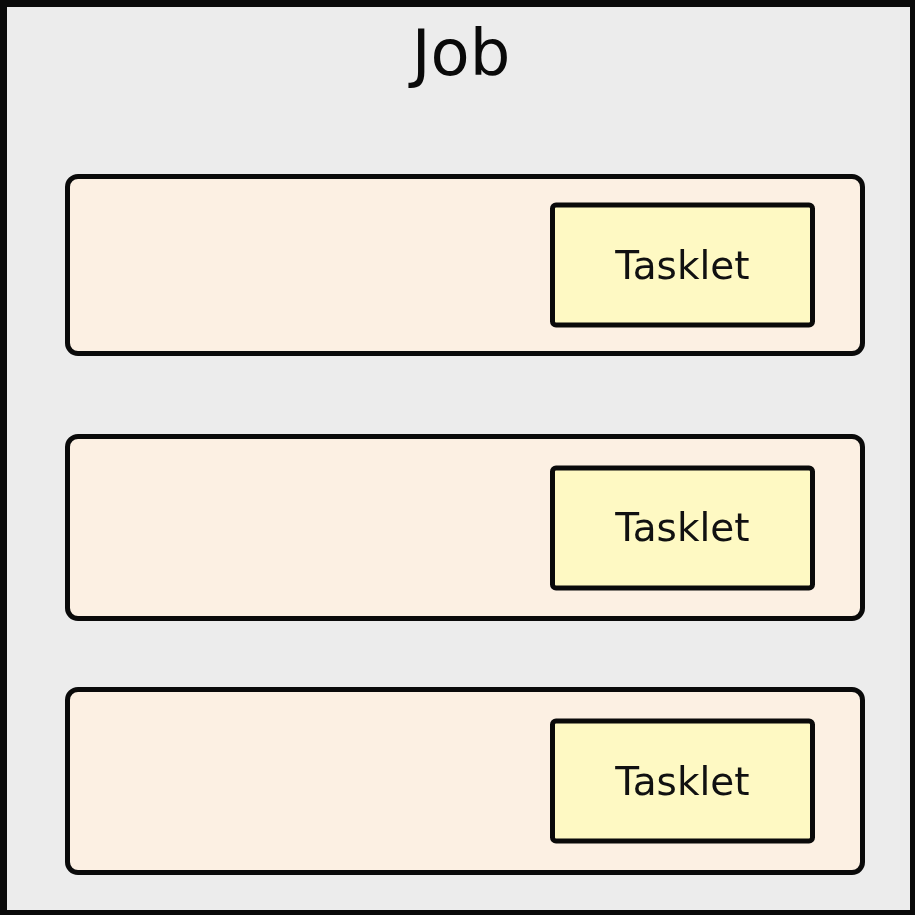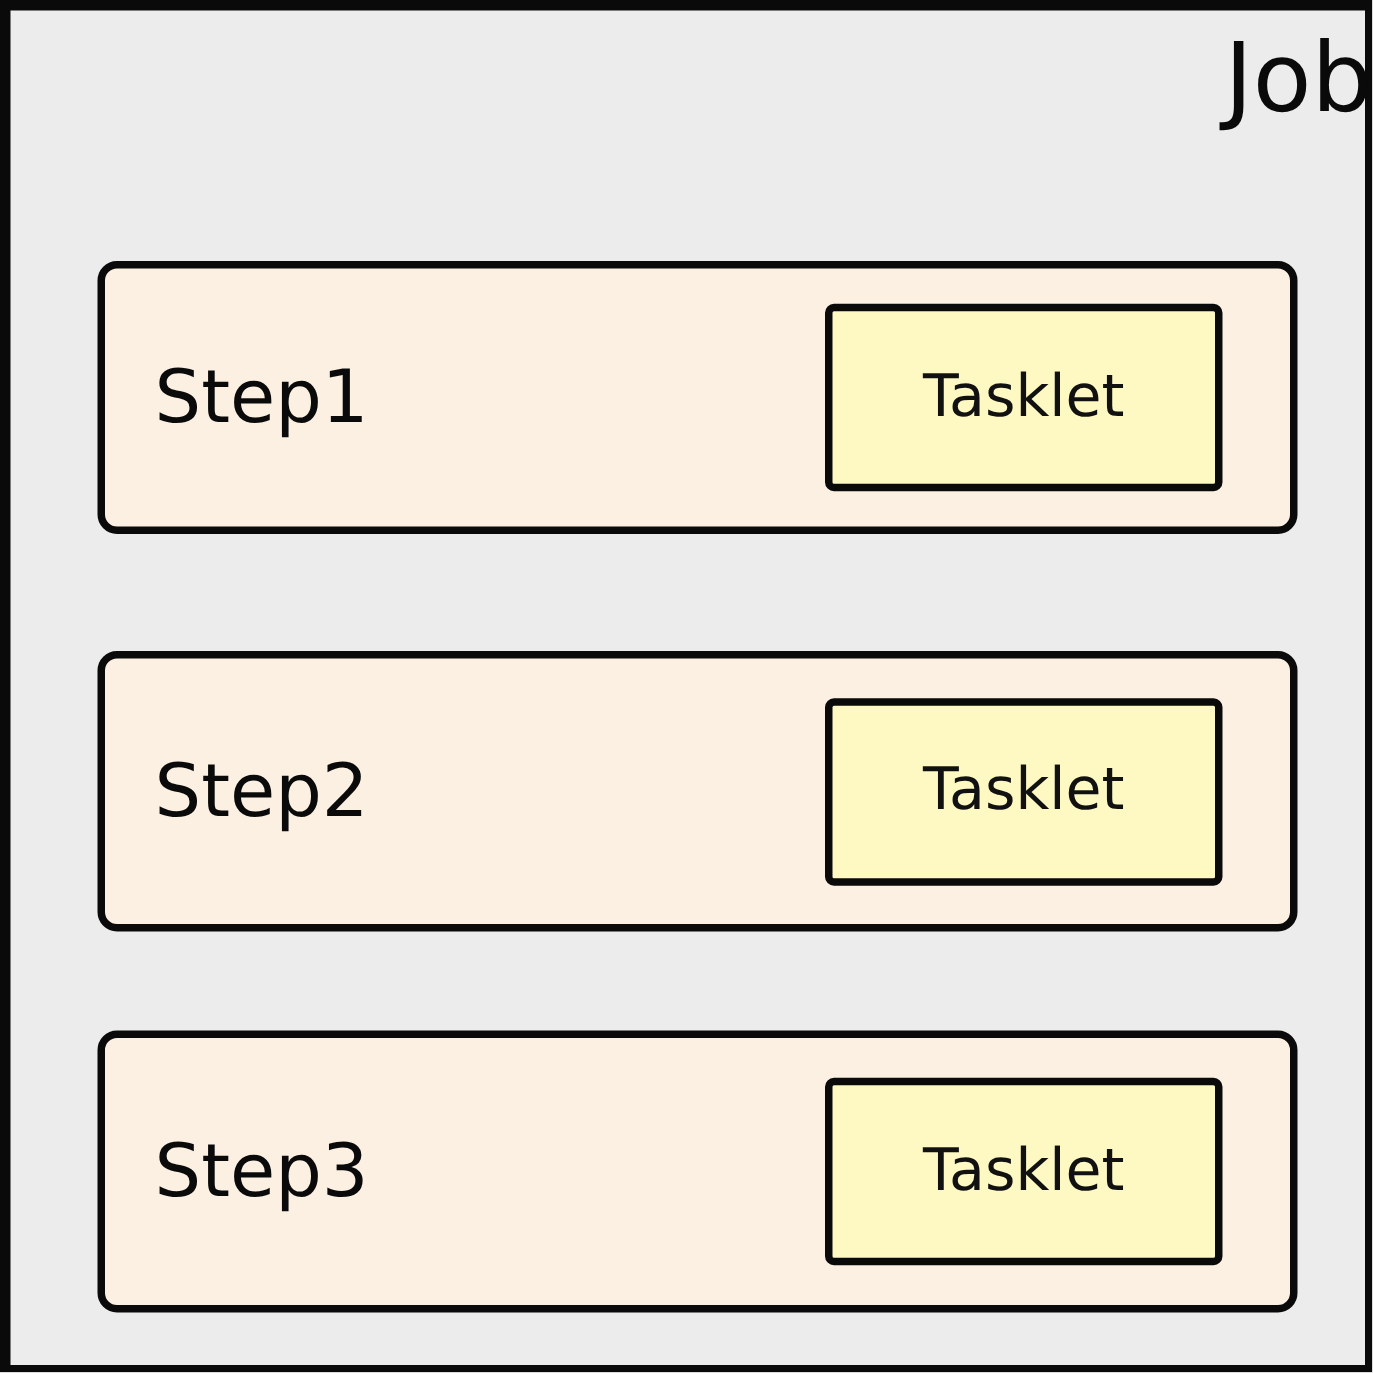--- a/index.html
+++ b/index.html
@@ -32,21 +32,21 @@
     border-left: 7px solid #0a0a0a;
     border-right: 5px solid #0a0a0a;
     border-bottom: 5px solid #0a0a0a;
   }
 
   .job-title {
     position: absolute;
     left: 0px;
     top: 10px;
     width: 908px;
-    text-align: right;
+    text-align: center;
     font-size: 64px;
     line-height: 72px;
     font-weight: 400;
     color: #0a0a0a;
     letter-spacing: 0px;
     white-space: nowrap;
     font-family: "DejaVu Sans", sans-serif;
   }
 
   
@@ -106,34 +106,31 @@
 </head>
 <body>
 
 <div id="canvas">
 
   <div class="job-frame">
 
     <div class="job-title">Job</div>
 
     <div class="step-box step-1">
-      <div class="step-label">Step1</div>
       <div class="tasklet-box">
         <span class="tasklet-label">Tasklet</span>
       </div>
     </div>
 
     <div class="step-box step-2">
-      <div class="step-label">Step2</div>
       <div class="tasklet-box">
         <span class="tasklet-label">Tasklet</span>
       </div>
     </div>
 
     <div class="step-box step-3">
-      <div class="step-label">Step3</div>
       <div class="tasklet-box">
         <span class="tasklet-label">Tasklet</span>
       </div>
     </div>
 
   </div>
 </div>
 
 </body></html>

